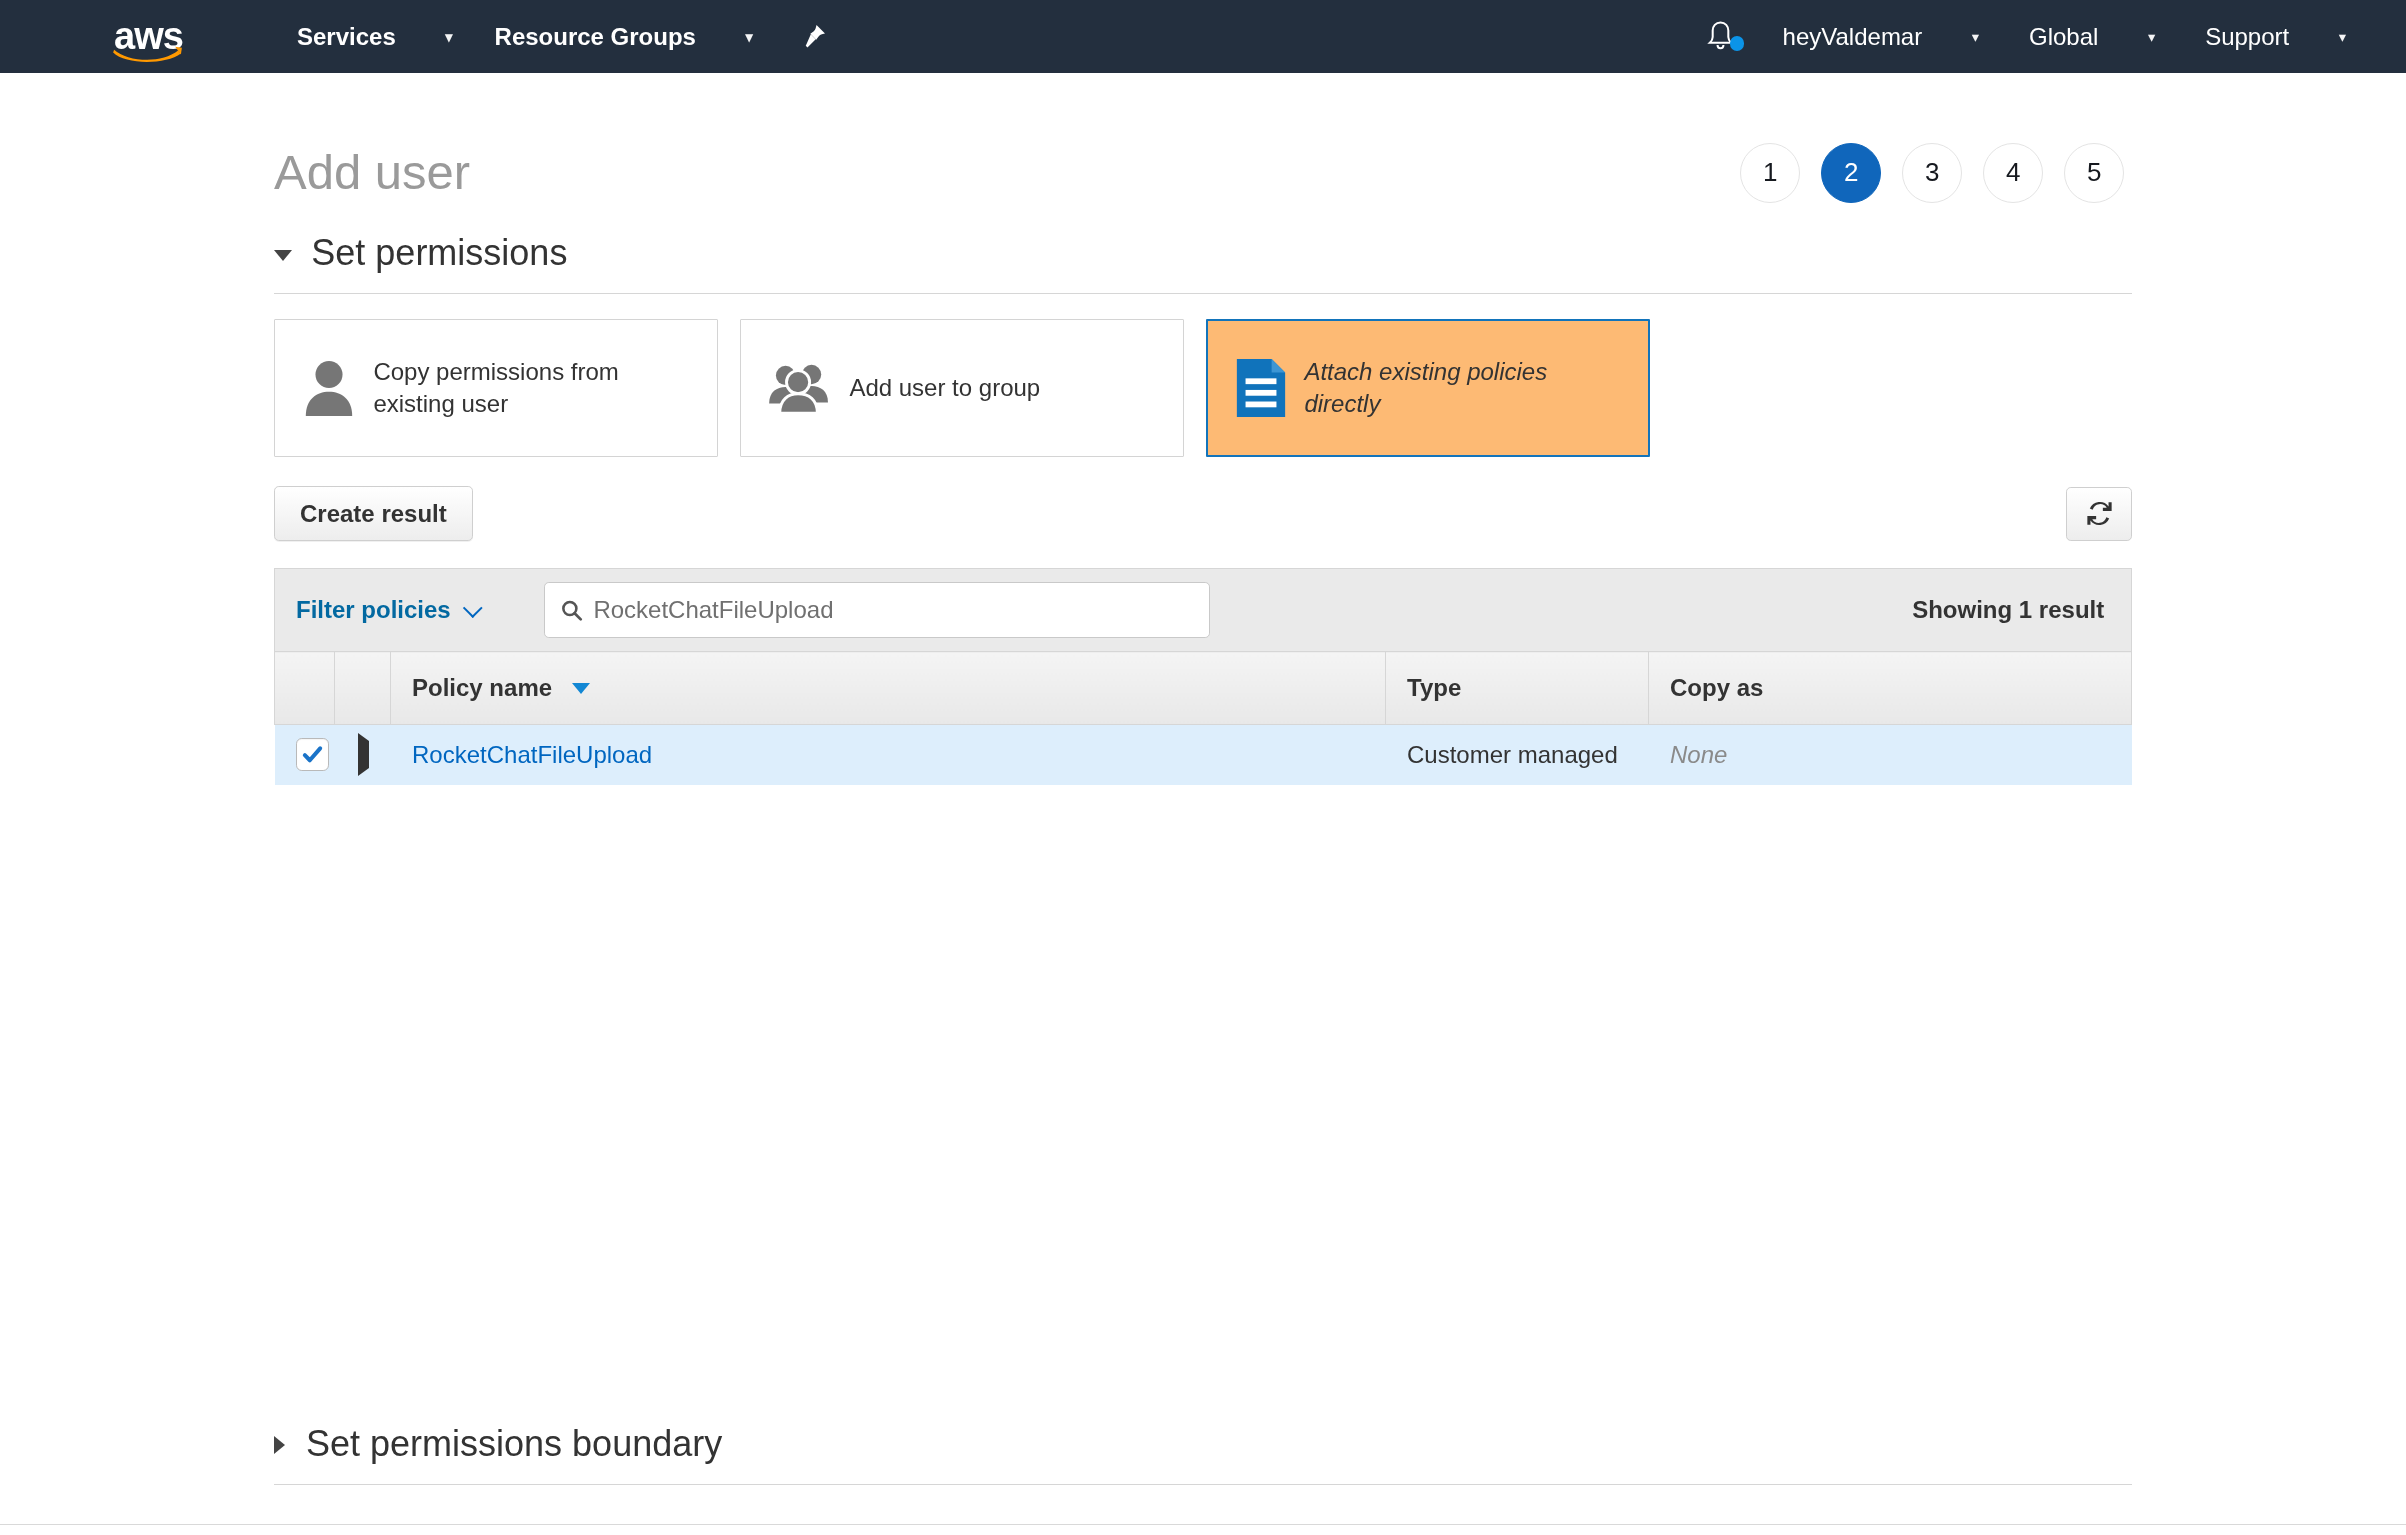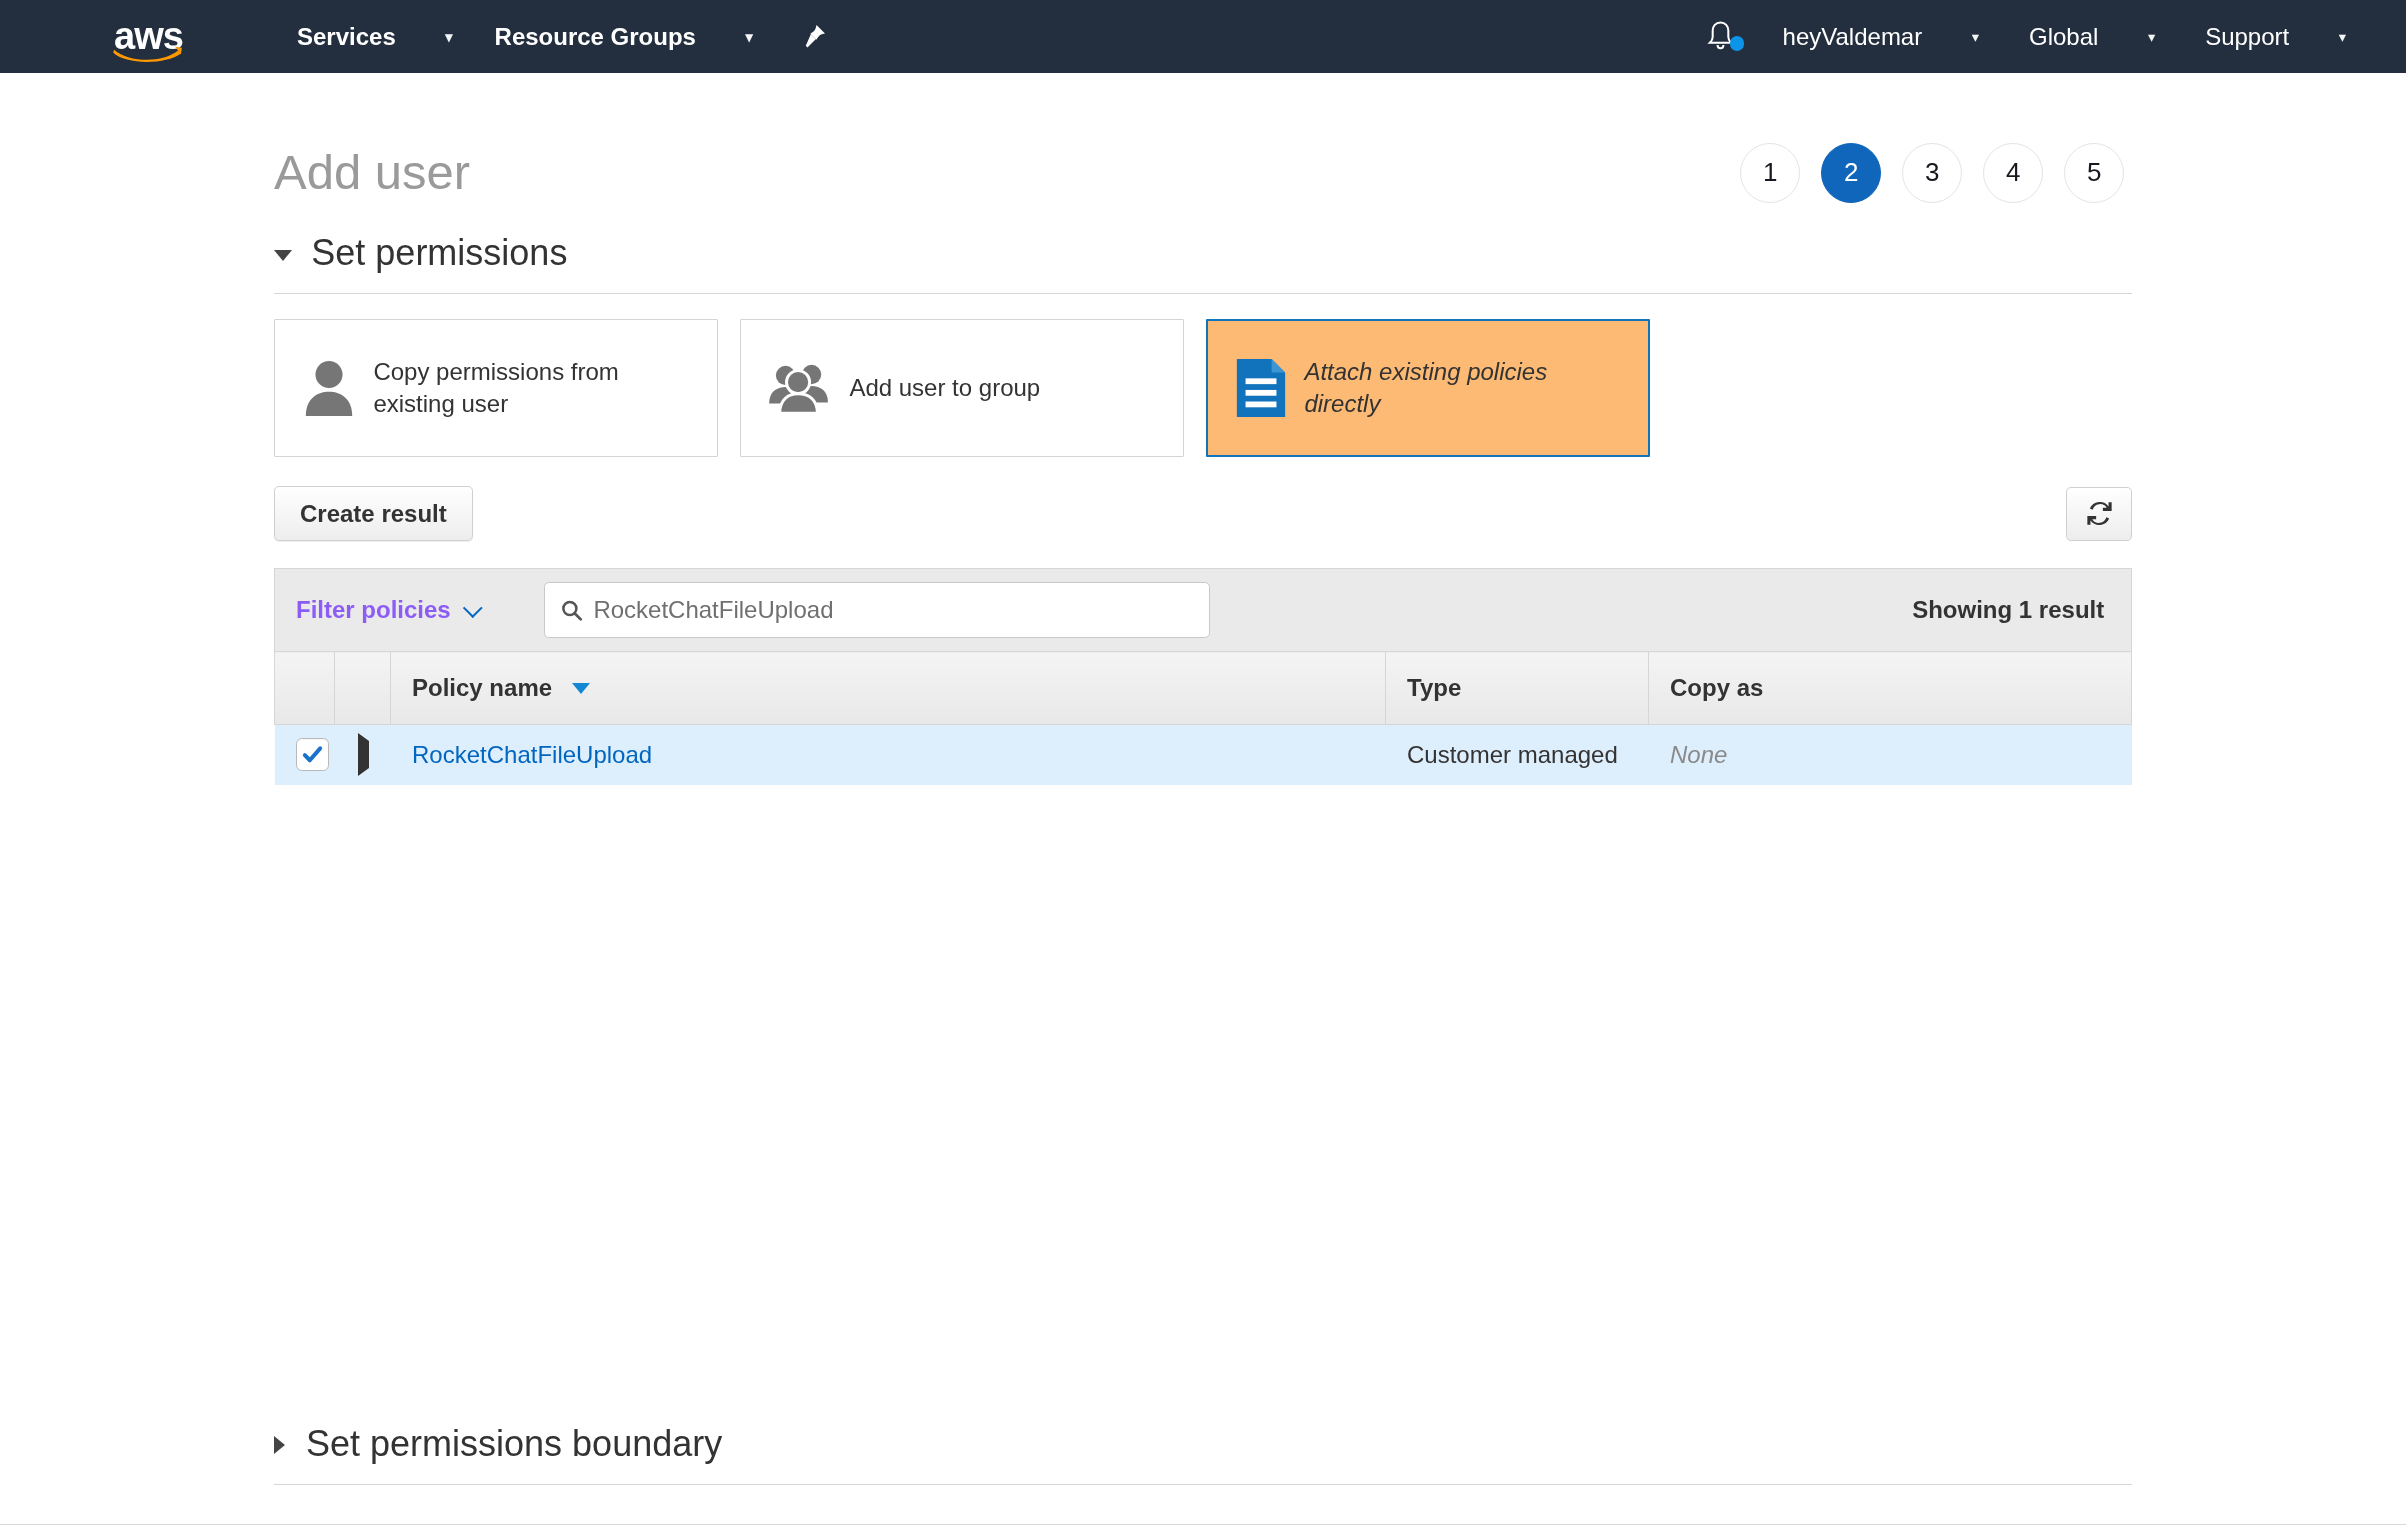--- a/index.html
+++ b/index.html
@@ -175,21 +175,21 @@
     background: #eaeaea;
     border: 1px solid #d6d6d6;
     border-bottom: none;
     height: 83px;
     display: flex; align-items: center;
     padding: 0 21px;
     justify-content: space-between;
   }
   .filter-left { display: flex; align-items: center; }
   .filter-link {
-    color: #8b5cf6; font-size: 24px; font-weight: 700;
+    color: #0369a1; font-size: 24px; font-weight: 700;
     cursor: pointer; display: flex; align-items: center;
   }
   .chev-down {
     display: inline-block;
     margin-left: 15.4px;
     width: 13.5px; height: 13.5px;
     border-right: 2.9px solid #0066c0;
     border-bottom: 2.9px solid #0066c0;
     transform: rotate(45deg);
     margin-top: -5.8px;

